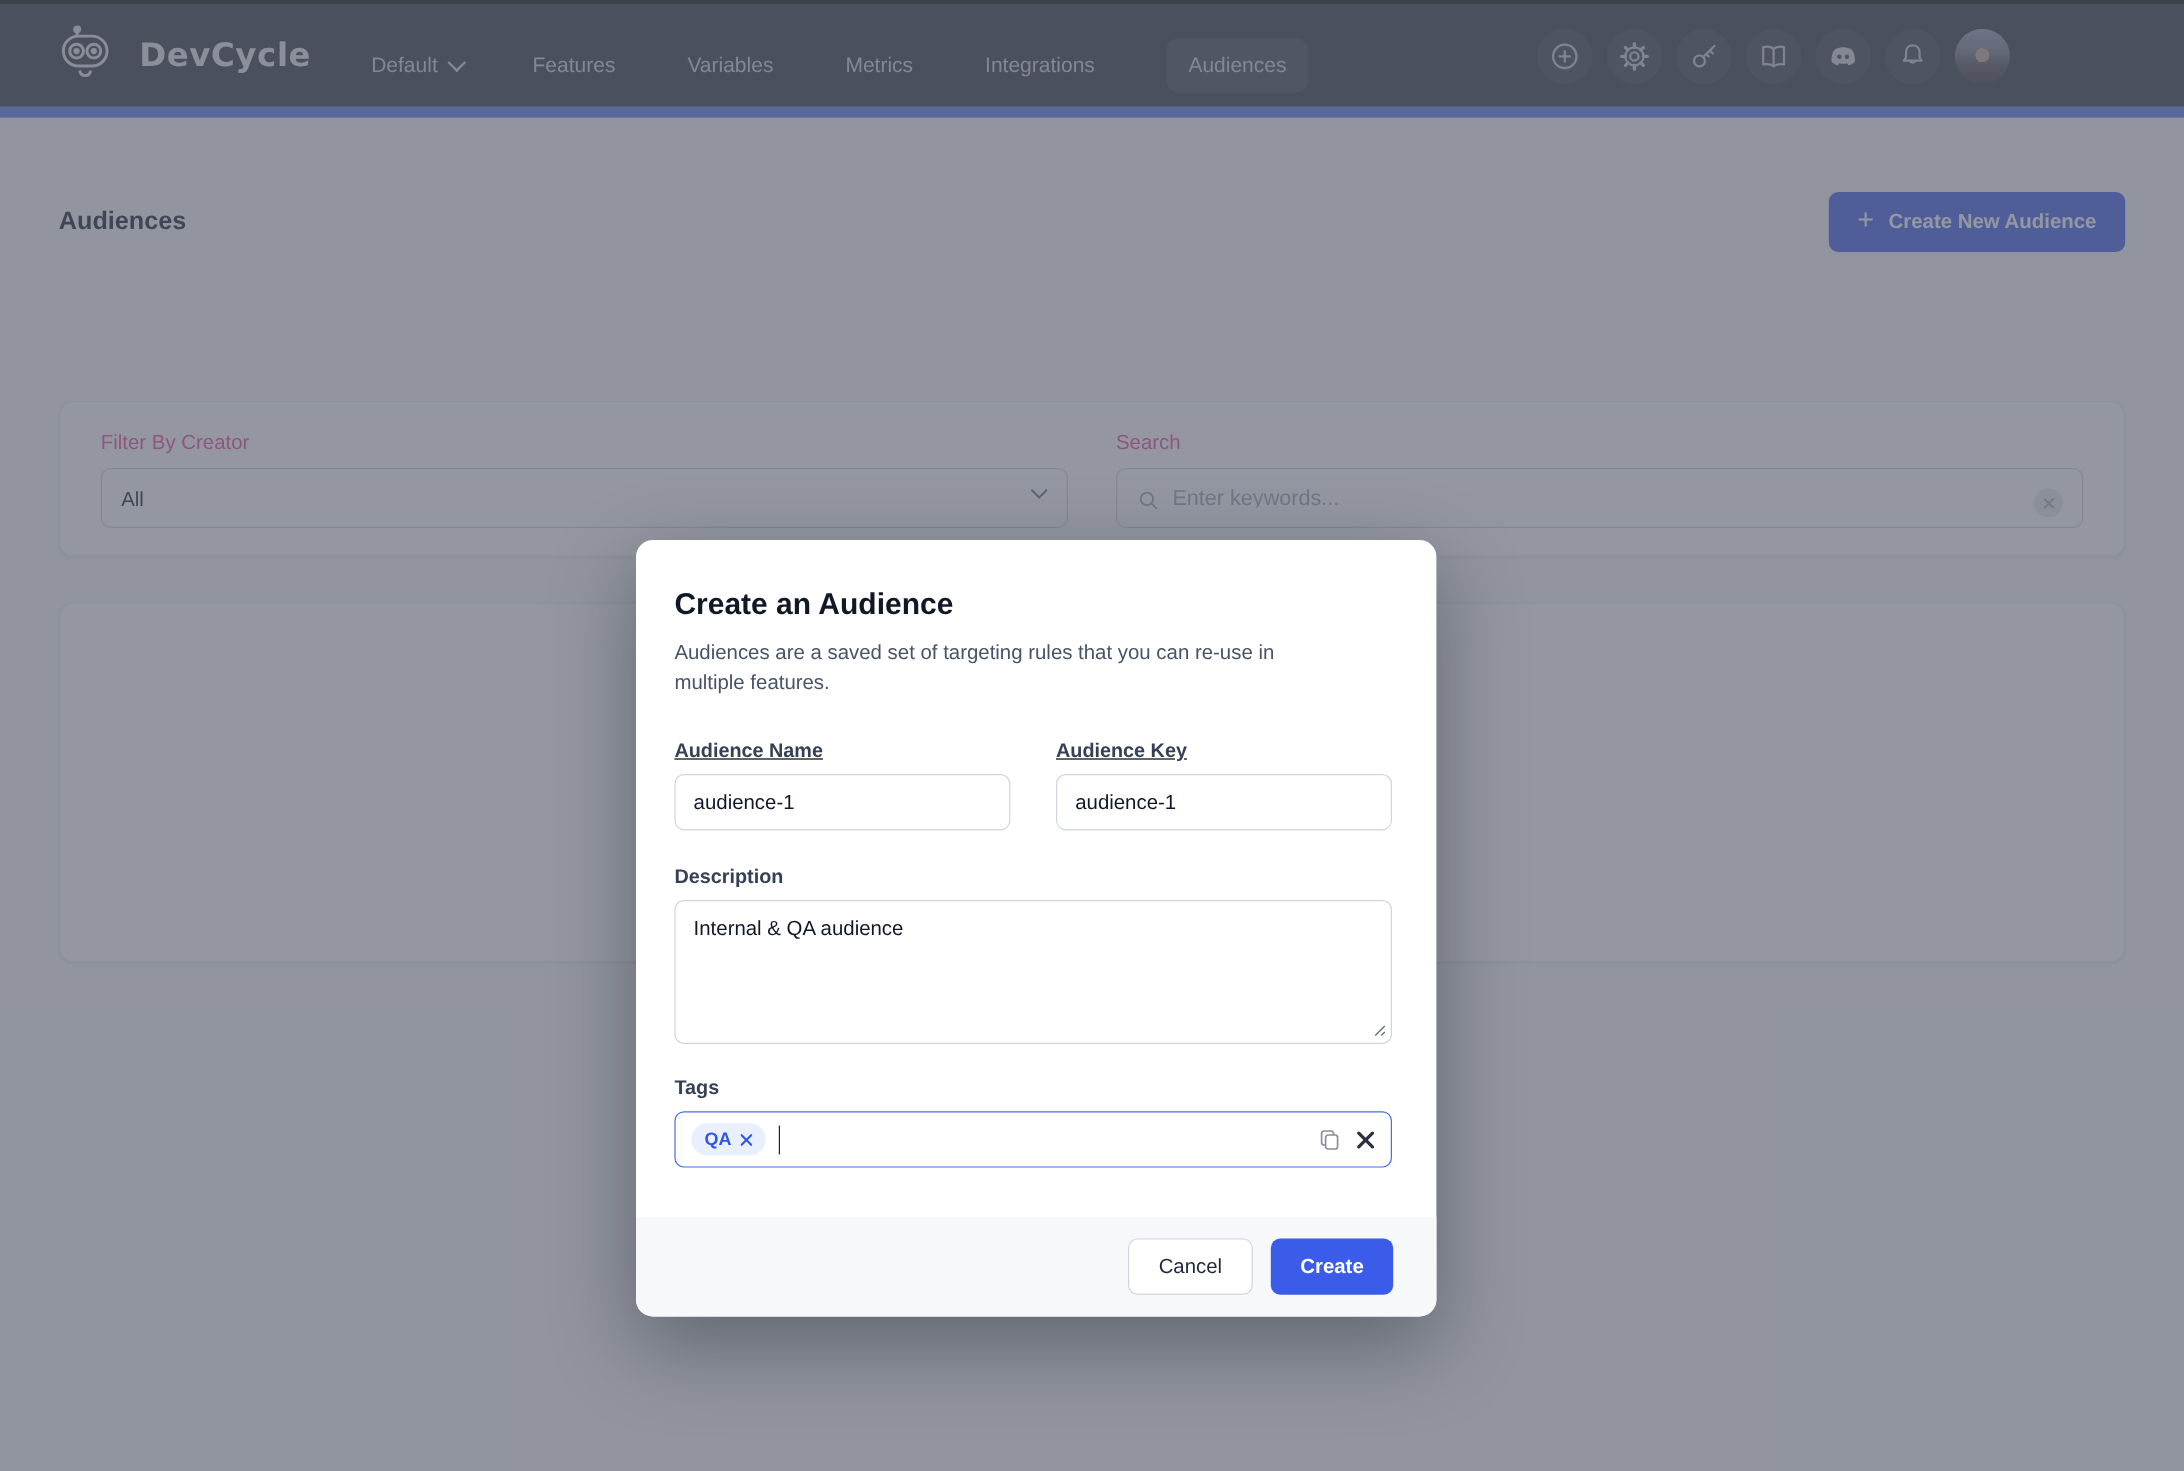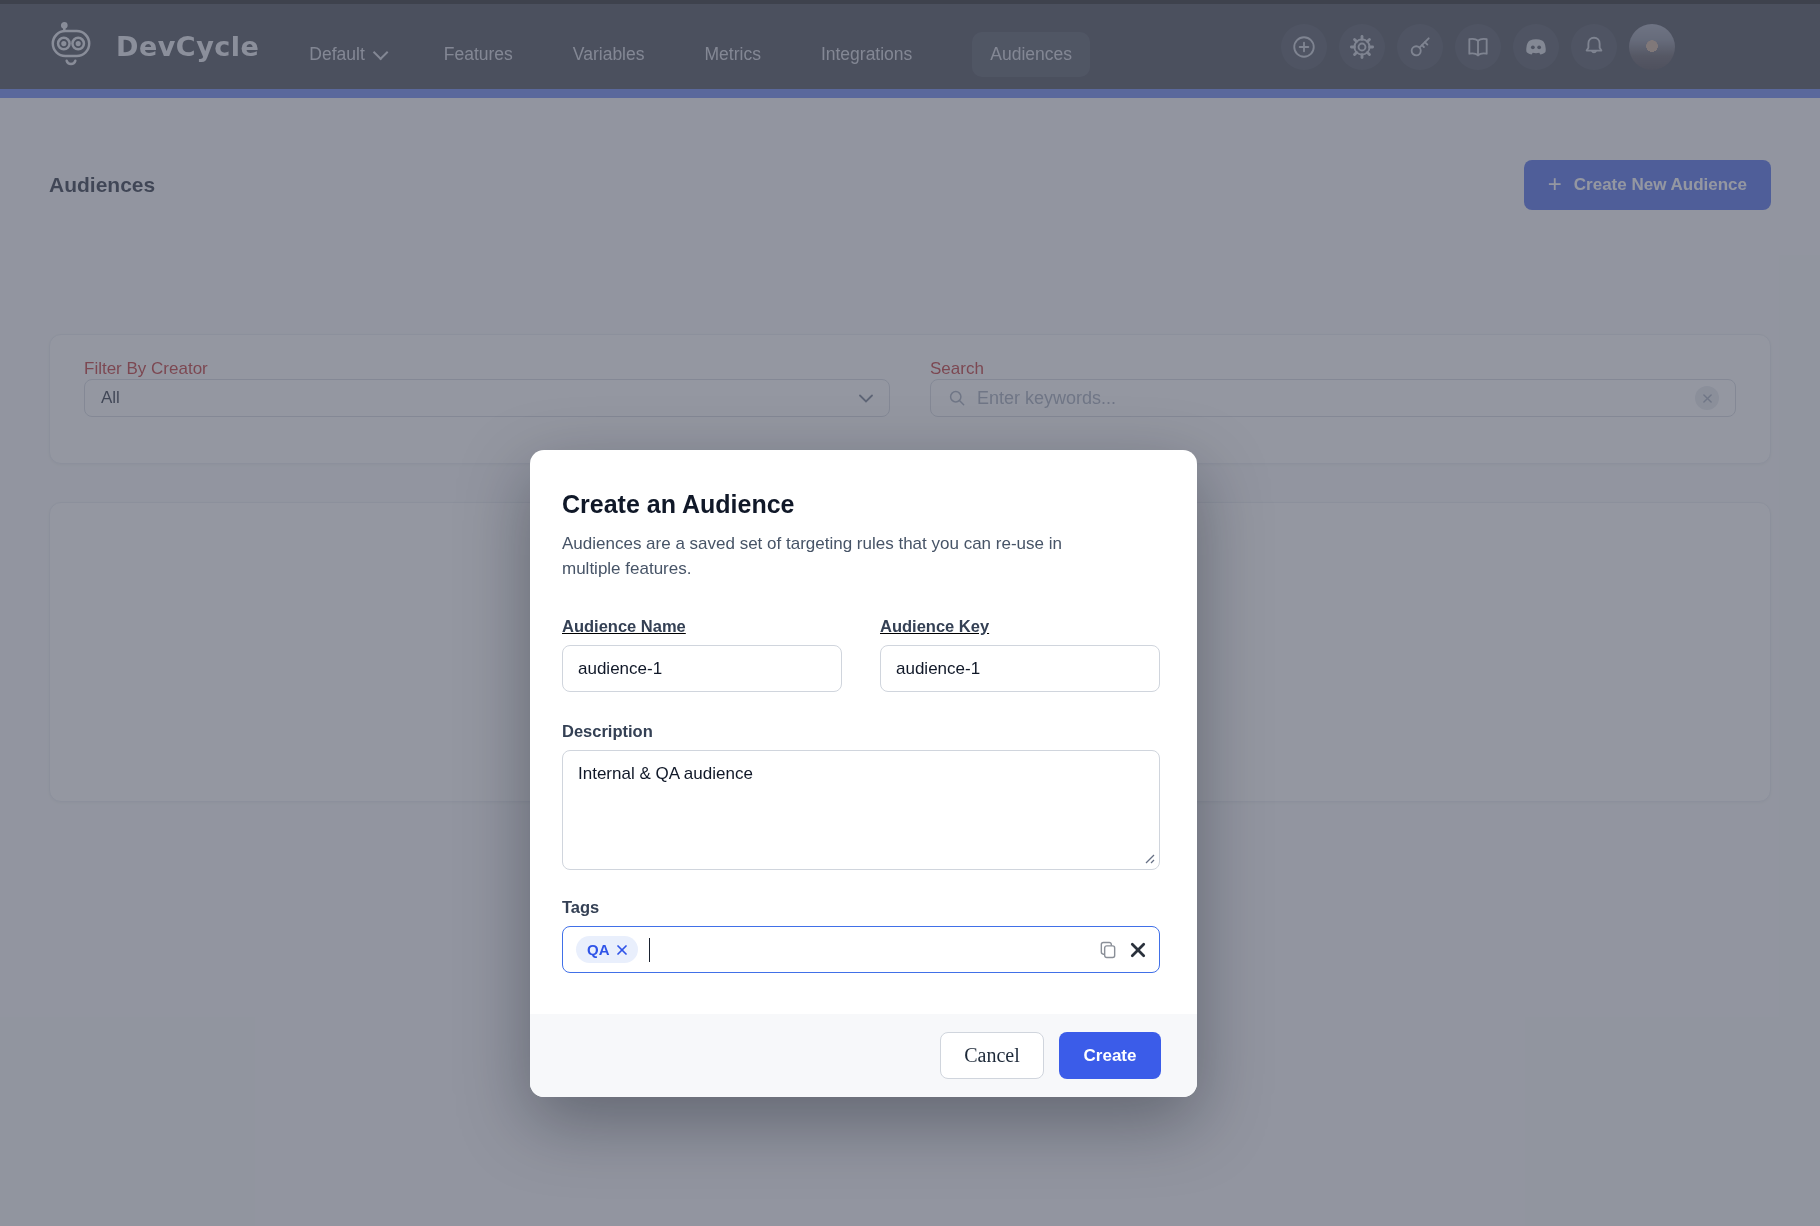--- a/index.html
+++ b/index.html
@@ -25,22 +25,22 @@
 
   
   .content { padding:0 49px; position:relative; }
   .title-row { margin-top:62px; display:flex; align-items:center; justify-content:space-between; }
   .page-title { font-size:21px; font-weight:bold; color:#101828; }
   .btn-primary-lg { height:50px; padding:0 24px; background:#3b5ce9; border:none; border-radius:8px; color:#fff; font-size:17px; font-weight:bold; display:flex; align-items:center; gap:12px; cursor:pointer; font-family:inherit; }
   .plus-glyph { font-size:24px; font-weight:normal; line-height:1; margin-top:-3px; }
 
   .card { background:#ffffff; border:1px solid #e7eaf0; border-radius:12px; box-shadow:0 1px 3px rgba(16,24,40,.06); }
   .filter-card { margin-top:124px; height:130px; padding:24px 34px; display:grid; grid-template-columns:1fr 1fr; column-gap:40px; }
-  .field-label { font-size:17px; font-weight:500; color:#b91c1c; }
-  .select, .search-box { height:38px; border:1px solid #d0d5dd; border-radius:8px; background:#fff; display:flex; align-items:center; padding:16px 16px; cursor:pointer; }
+  .field-label { font-size:17px; font-weight:500; color:#ec4899; margin-bottom:11px; }
+  .select, .search-box { height:50px; border:1px solid #d0d5dd; border-radius:8px; background:#fff; display:flex; padding:16px 16px; cursor:pointer; }
   .select-value { font-size:17px; color:#101828; }
   .select .sel-chev { margin-left:auto; }
   .search-box { cursor:text; gap:10px; }
   .search-box input { border:none; outline:none; flex:1; font-size:18px; color:#101828; font-family:inherit; background:transparent; }
   .search-box input::placeholder { color:#98a2b3; }
   .clear-btn { width:24px; height:24px; border-radius:50%; background:#e4e7ec; display:flex; align-items:center; justify-content:center; cursor:pointer; border:none; }
   .list-card { margin-top:38px; height:300px; }
 
   
   .overlay { position:absolute; inset:0; background:rgba(90,95,110,.65); z-index:50; }
@@ -58,21 +58,21 @@
   .tags-block { margin-top:28px; }
   .tags-field { width:598px; height:47px; border:1.6px solid #4170e8; border-radius:8px; display:flex; align-items:center; padding:0 13px; background:#fff; cursor:text; }
   .tag-chip { background:#e9effc; border-radius:14px; padding:5px 11px; display:flex; align-items:center; gap:7px; }
   .tag-chip-label { font-size:15px; font-weight:bold; color:#2f54e8; }
   .tag-remove { display:flex; align-items:center; cursor:pointer; }
   .caret { width:1.6px; height:24px; background:#1a2230; margin-left:11px; animation:blink 1.1s step-end infinite; }
   @keyframes blink { 50% { opacity:0; } }
   .tags-spacer { flex:1; }
   .tags-icons { display:flex; align-items:center; gap:12px; }
   .modal-footer { height:84px; background:#f7f8fa; border-radius:0 0 14px 14px; display:flex; align-items:center; justify-content:flex-end; gap:15px; padding-right:36px; }
-  .btn-cancel { width:104px; height:47px; background:#fff; border:1px solid #d0d5dd; border-radius:8px; font-size:20px; font-weight:500; color:#1d2939; cursor:pointer; font-family:Liberation Serif, serif; }
+  .btn-cancel { width:104px; height:47px; background:#fff; border:1px solid #d0d5dd; border-radius:8px; font-size:17px; font-weight:500; color:#1d2939; cursor:pointer; font-family:Liberation Sans, sans-serif; }
   .btn-create { width:102px; height:47px; background:#3b5ce9; border:none; border-radius:8px; font-size:17px; font-weight:bold; color:#fff; cursor:pointer; font-family:inherit; }
 </style>
 </head>
 <body>
 
 <div class="topstrip"></div>
 
 <div class="navbar">
   <div class="brand">
     <span>

